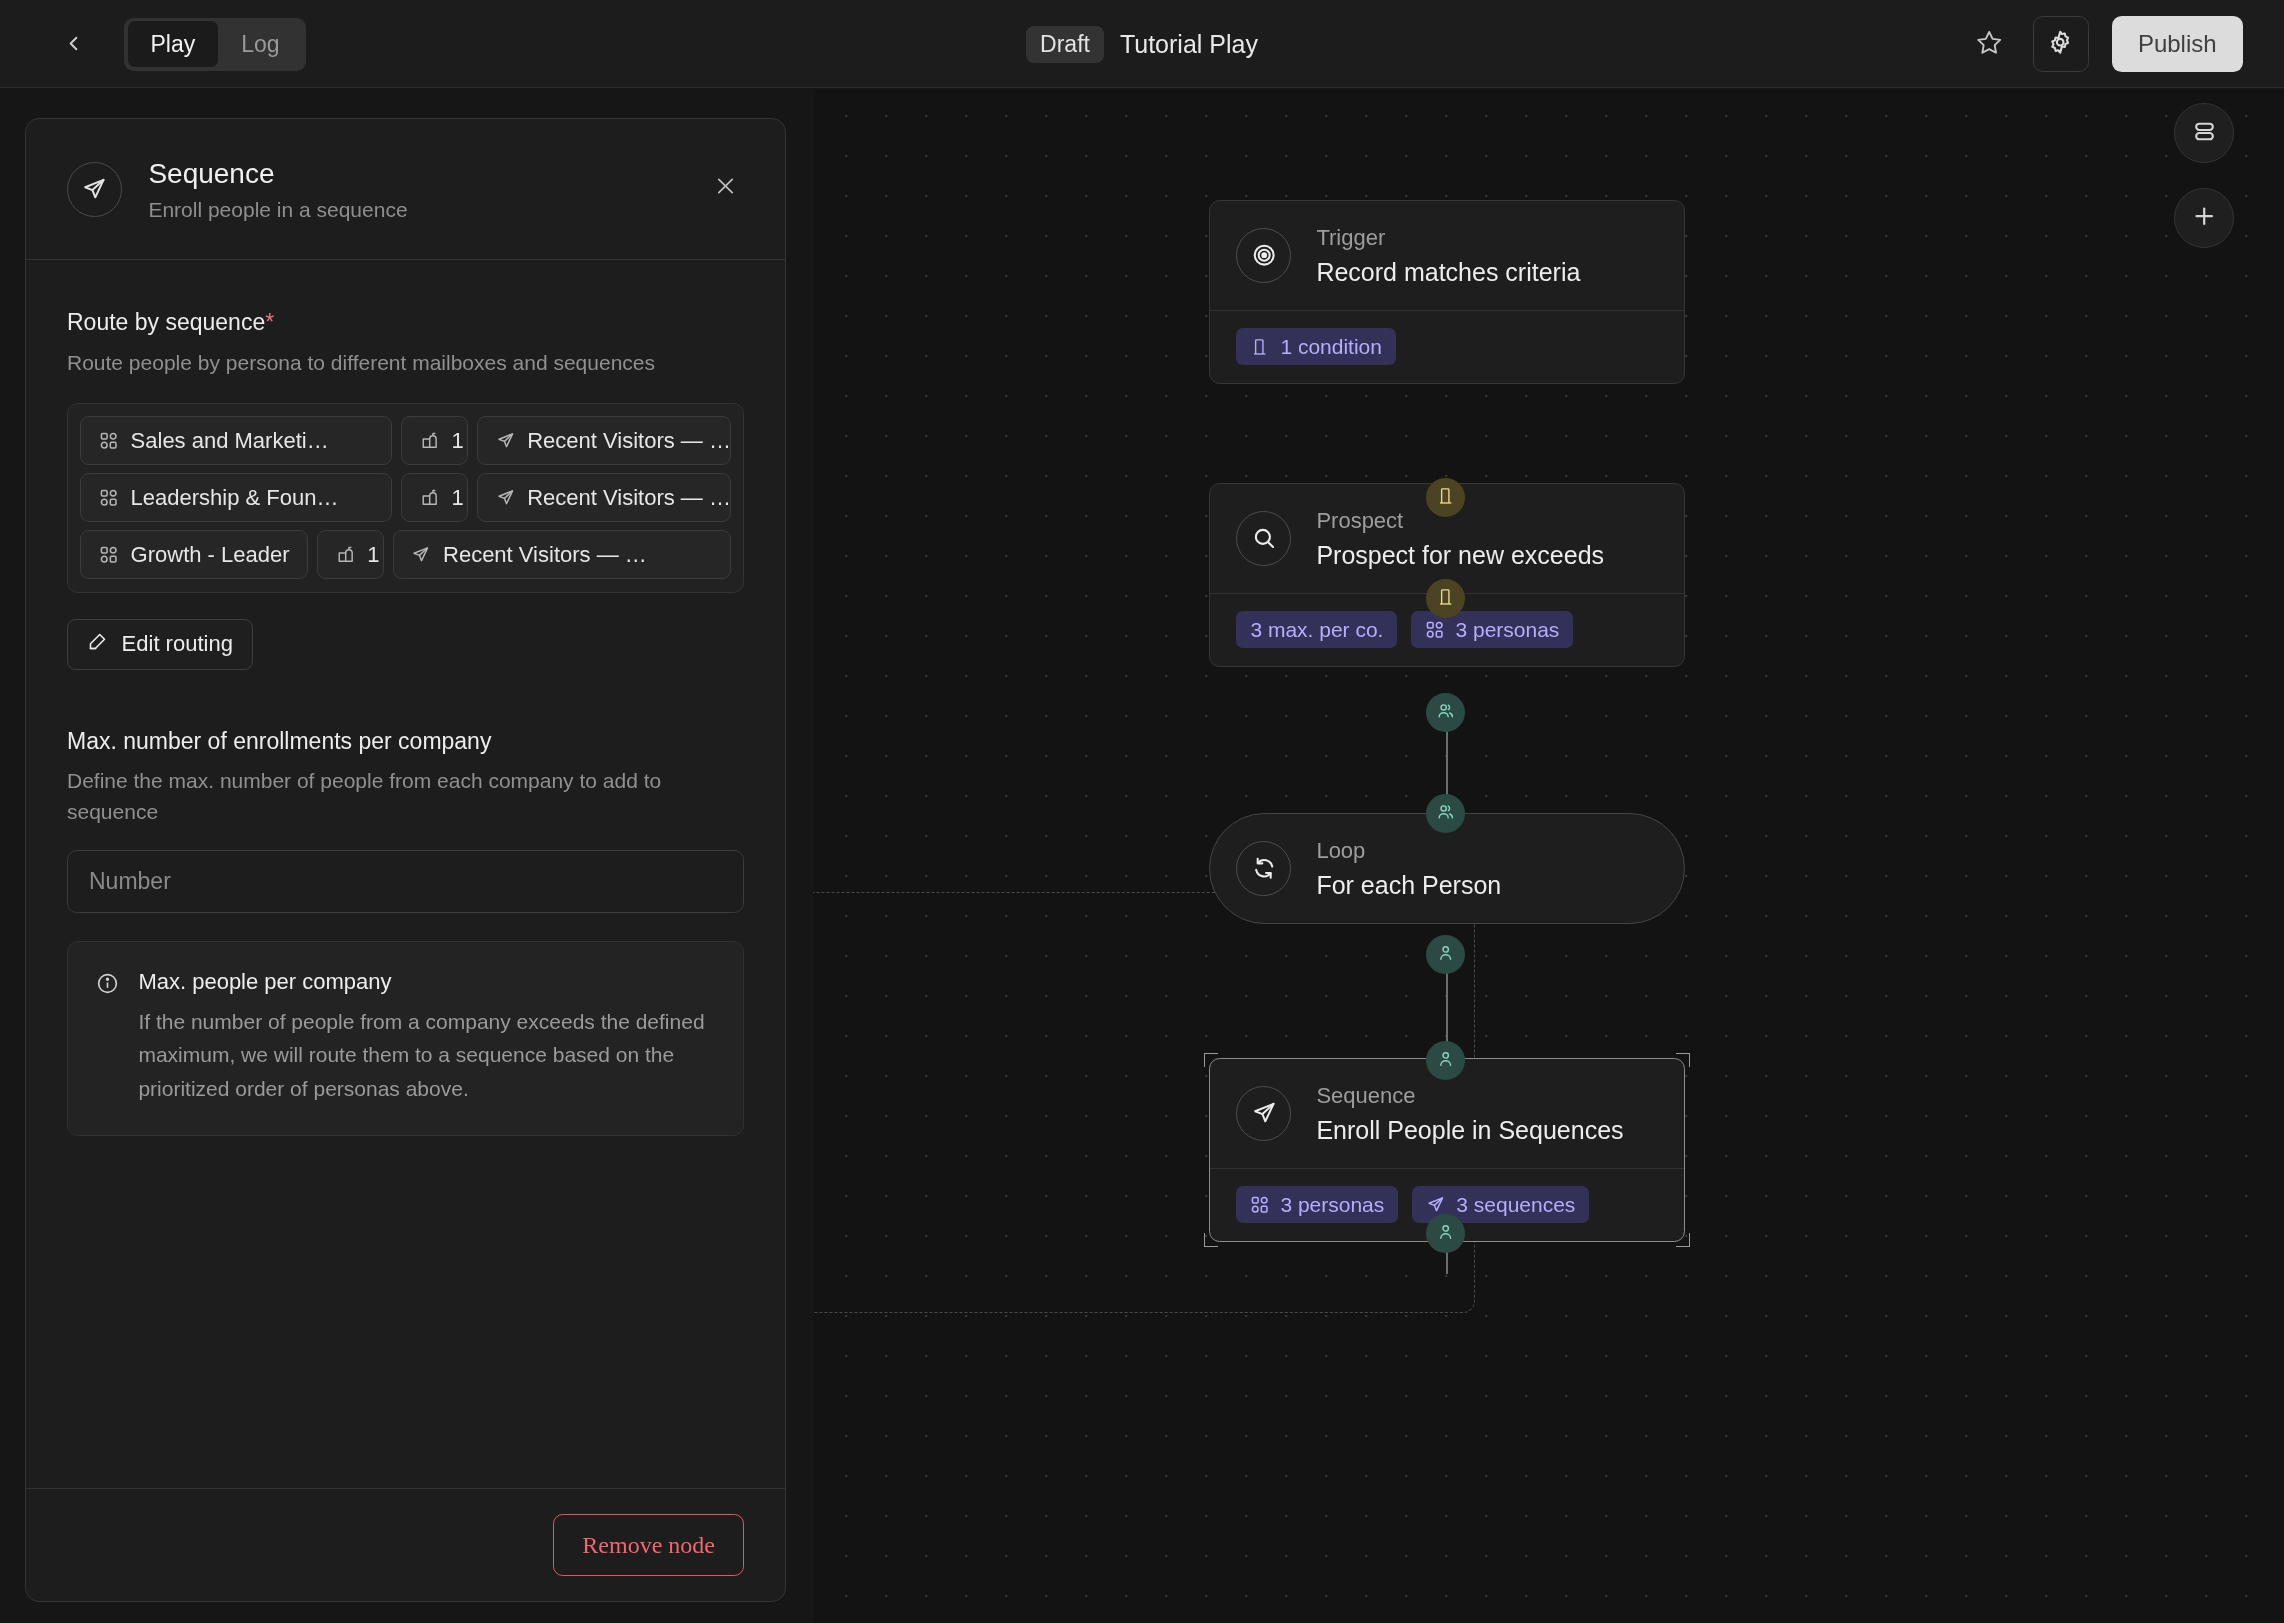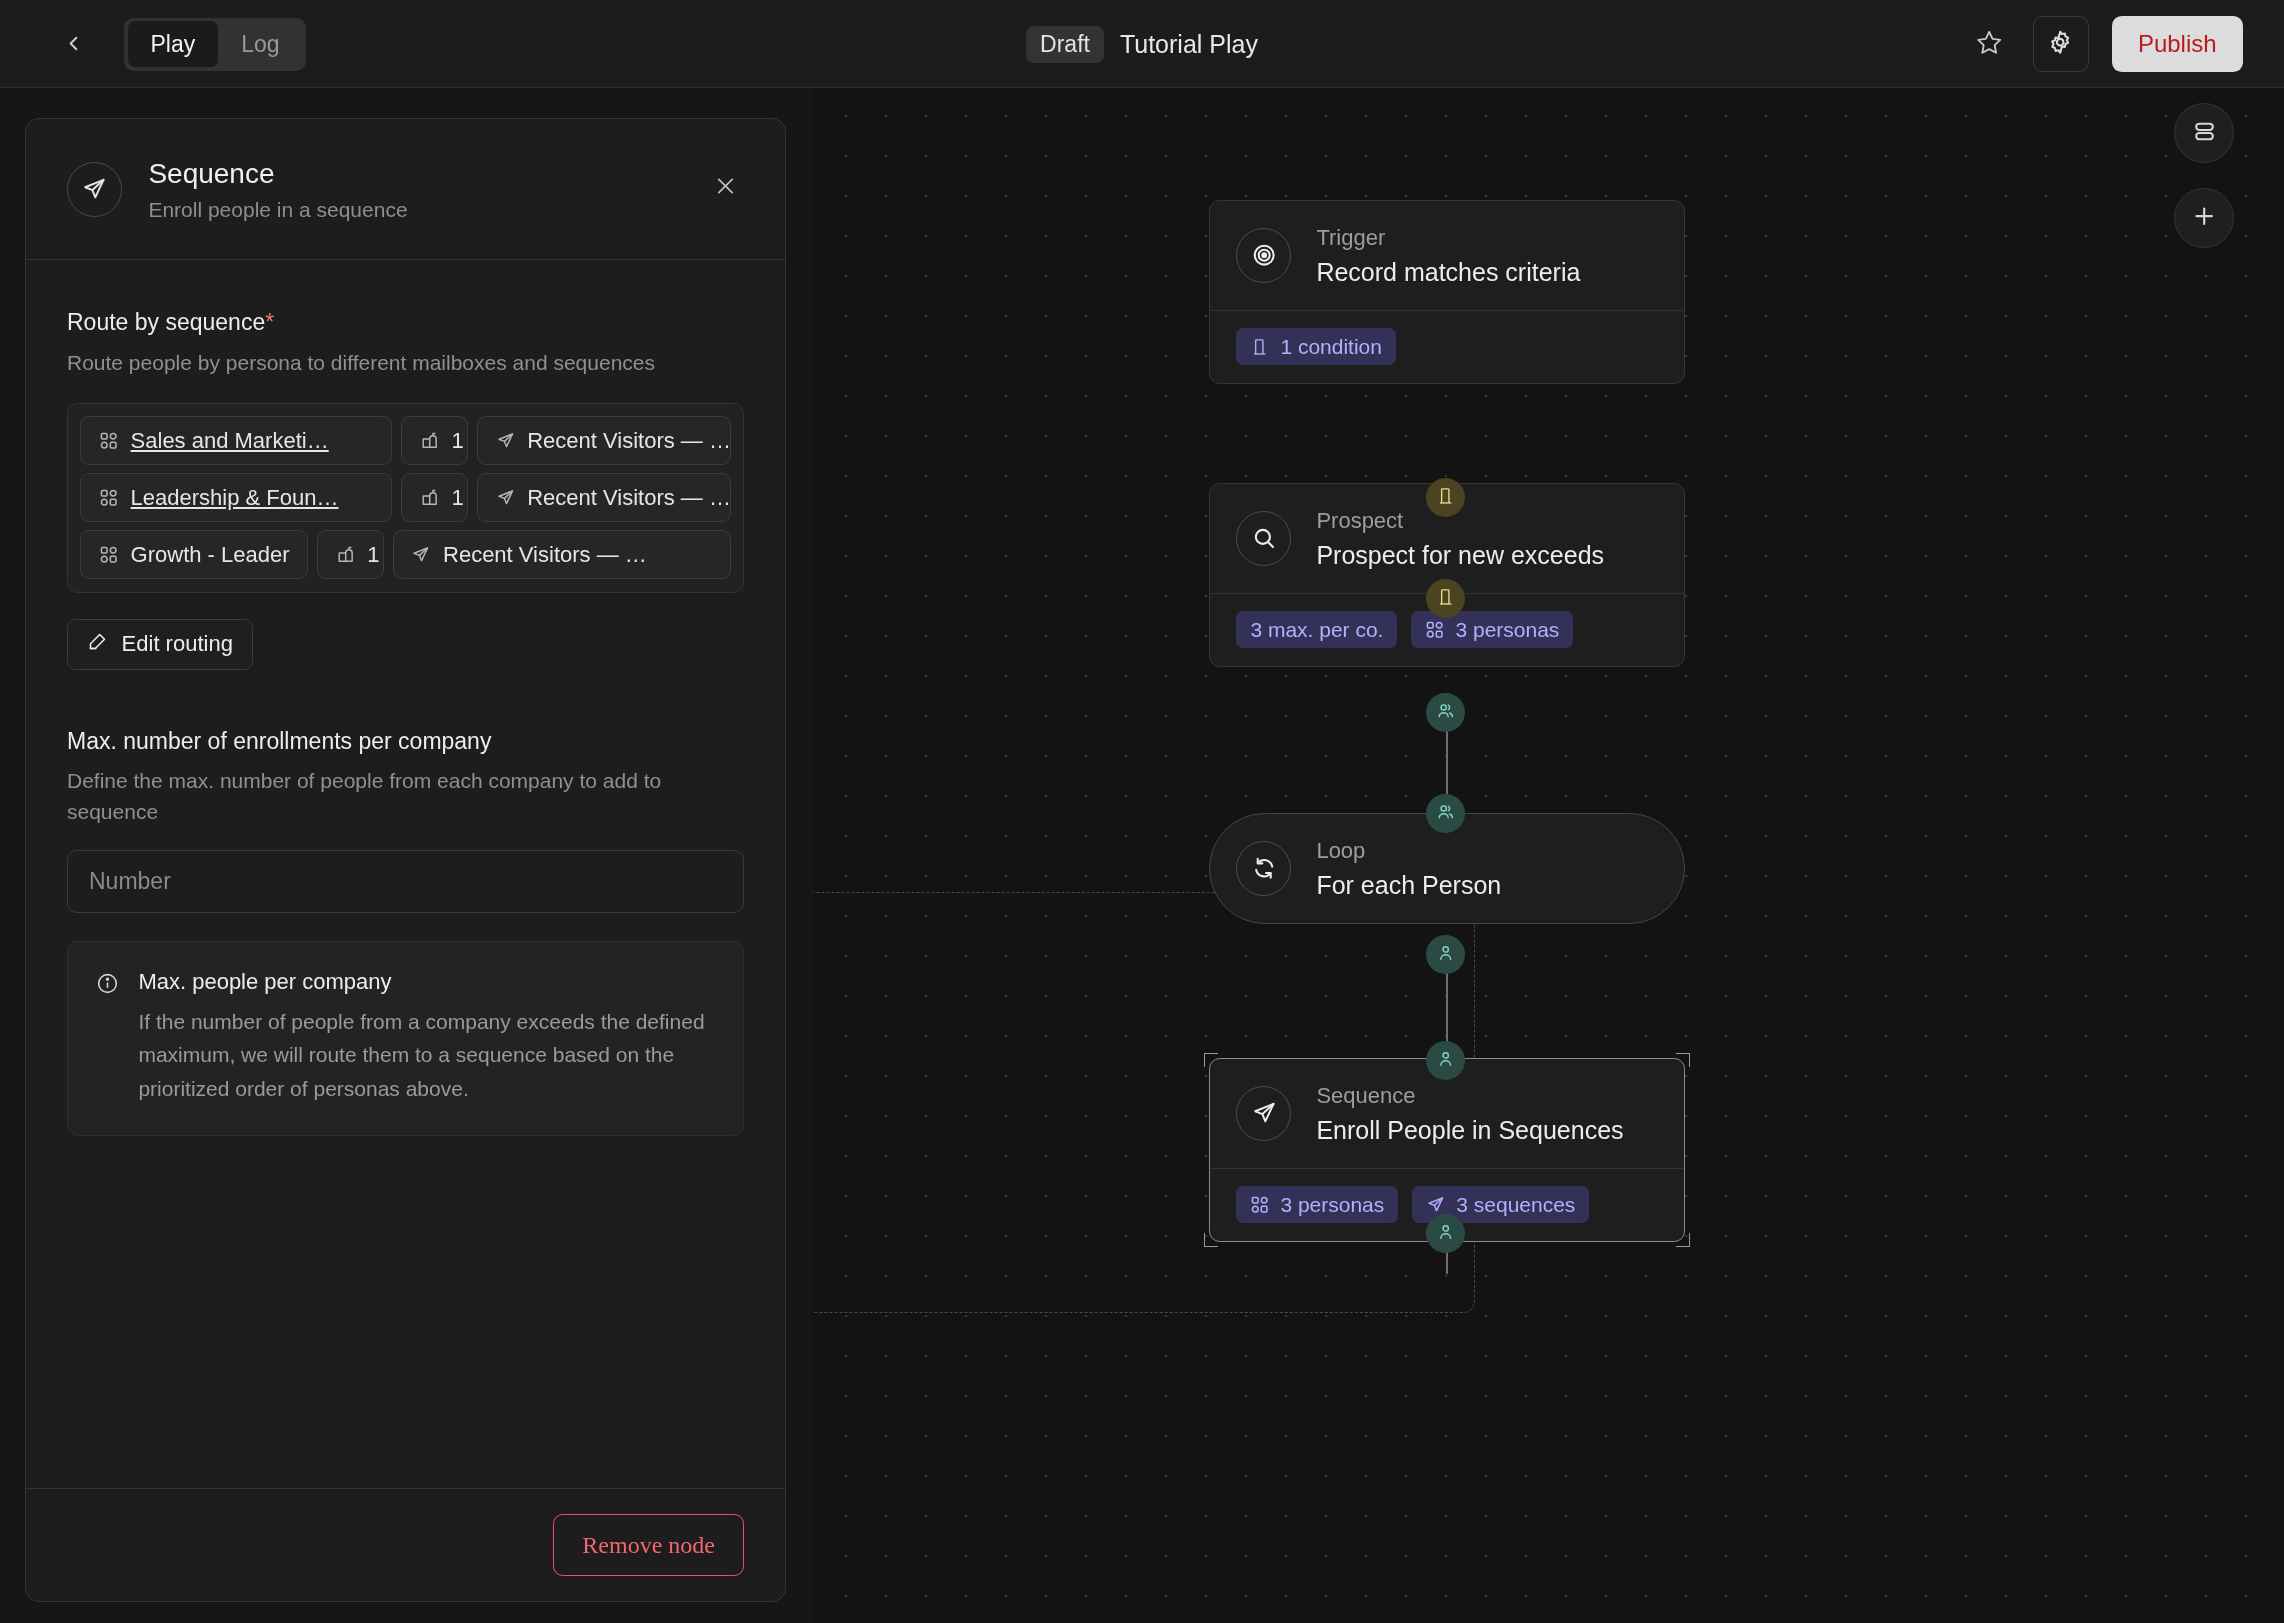--- a/index.html
+++ b/index.html
@@ -55,21 +55,21 @@
     width: 41px; height: 41px; display: flex; align-items: center; justify-content: center;
     color: #c9c9c9; cursor: pointer;
   }
   .icon-btn-box {
     width: 56px; height: 56px; border: 0.9px solid #3a3a3a; border-radius: 9.7px;
     display: flex; align-items: center; justify-content: center;
     color: #dcdcdc; cursor: pointer; background: #1c1c1c;
   }
   .publish-btn {
     height: 56px; padding: 0 26.4px; border-radius: 9.7px;
-    background: #dcdcdc; color: #b91c1c; font-size: 24px;
+    background: #dcdcdc; color: #404040; font-size: 24px;
     display: flex; align-items: center; justify-content: center; cursor: pointer;
     border: none;
   }
 
   
   .panel {
     position: absolute; left: 25px; top: 118px;
     width: 761px; height: 1484px;
     background: #1d1d1d;
     border: 0.9px solid #343434;
@@ -110,21 +110,21 @@
     display: flex; flex-direction: column; gap: 8px;
   }
   .routing-row { display: flex; align-items: center; gap: 8.8px; }
   .chip {
     height: 49px; border: 0.9px solid #3c3c3c; border-radius: 8.8px;
     background: #262626; display: flex; align-items: center; gap: 12.3px;
     padding: 0 17.6px; font-size: 22px; color: #e6e6e6; white-space: nowrap;
     cursor: pointer;
   }
   .chip .gl { color: #b6b6b6; display: flex; align-items: center; }
-  .chip-persona { width: 336px; overflow: hidden; text-decoration: underline; }
+  .chip-persona { width: 336px; overflow: hidden; }
   .chip-count { width: 67px; justify-content: flex-start; }
   .chip-seq { flex: 1 1 auto; overflow: hidden; }
 
   .btn-outline {
     margin-top: 26.4px; height: 51px; padding: 0 19.4px;
     border: 0.9px solid #3e3e3e; border-radius: 8.8px; background: #1f1f1f;
     display: inline-flex; align-items: center; gap: 13.2px;
     font-size: 22px; color: #ededed; cursor: pointer;
   }
 

